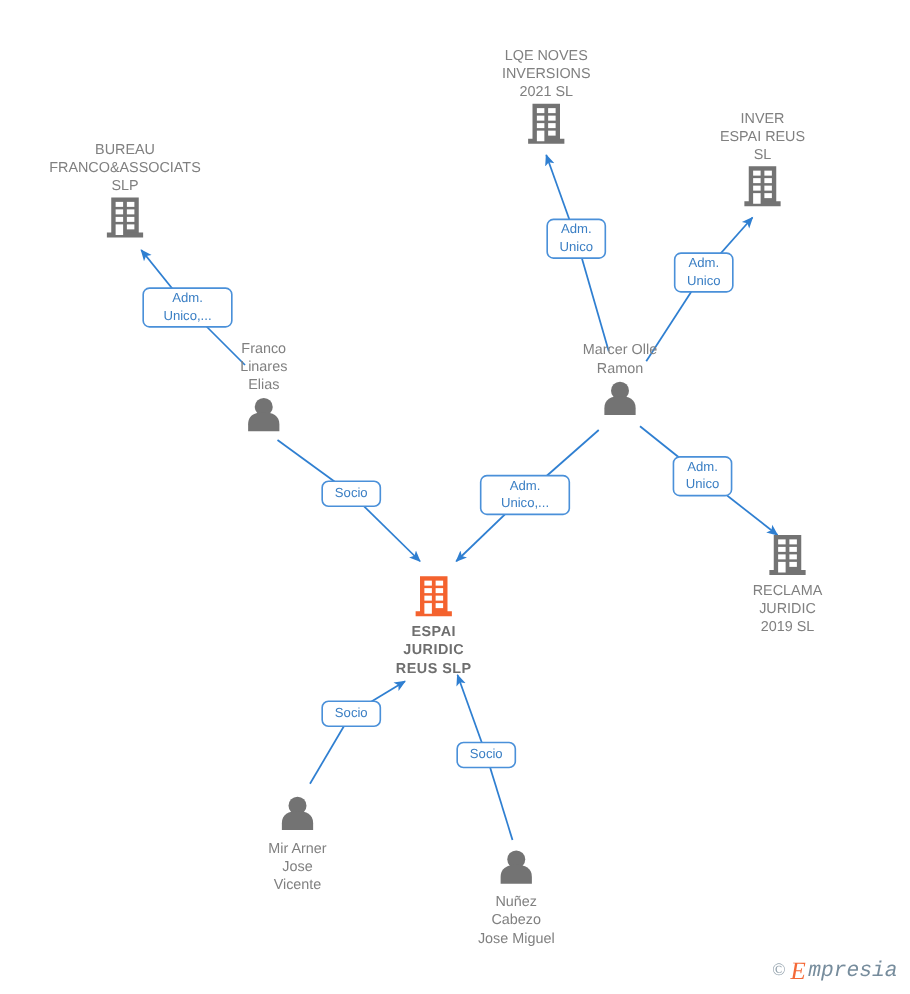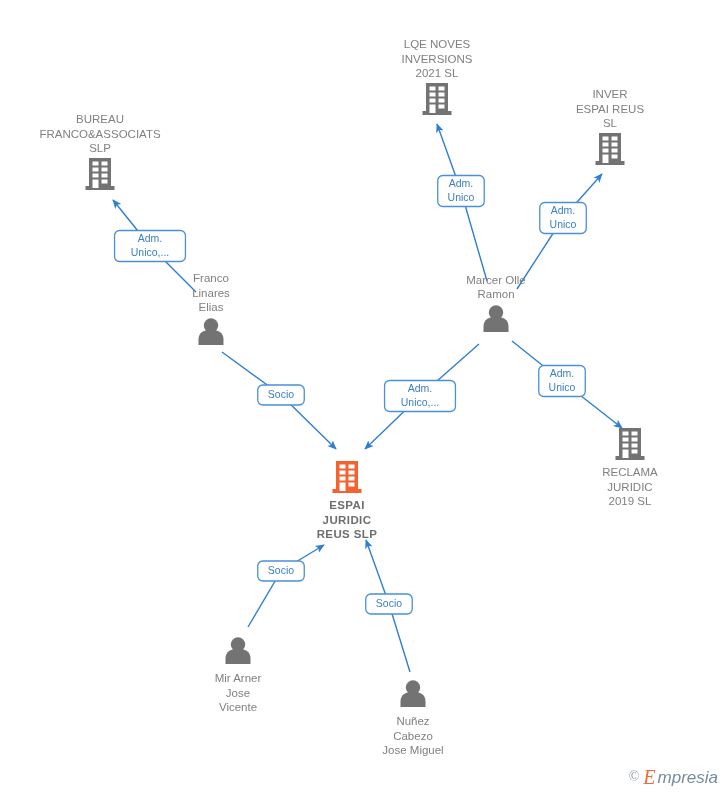--- a/index.html
+++ b/index.html
@@ -67,21 +67,21 @@
     font-family: "Liberation Serif", serif;
   }
   .wm-e {
     font-family: "Liberation Serif", serif;
     font-size: 20px;
     font-style: italic;
     color: #f4622e;
     line-height: 1;
   }
   .wm-rest {
-    font-family: Liberation Sans, sans-serif;
+    font-family: Liberation Mono, monospace;
     font-size: 17px;
     font-style: italic;
     color: #6f8697;
     line-height: 1;
     margin-left: -2px;
   }
 </style>
 </head>
 <body>
 

